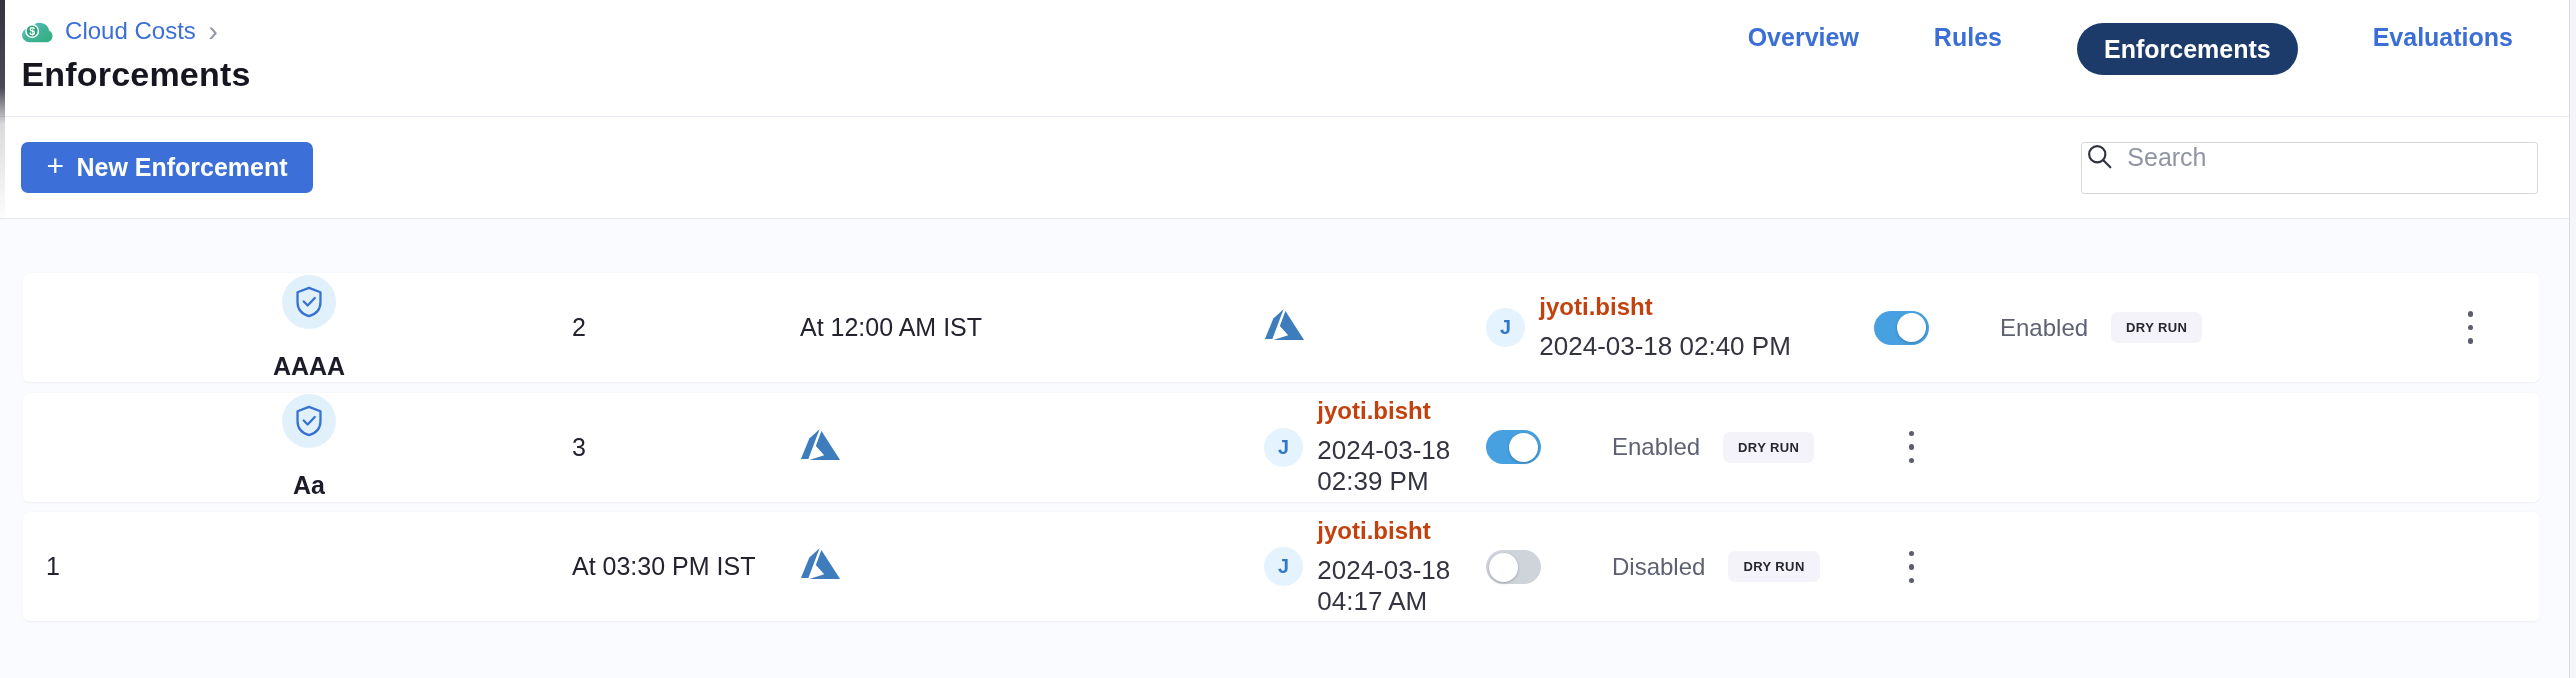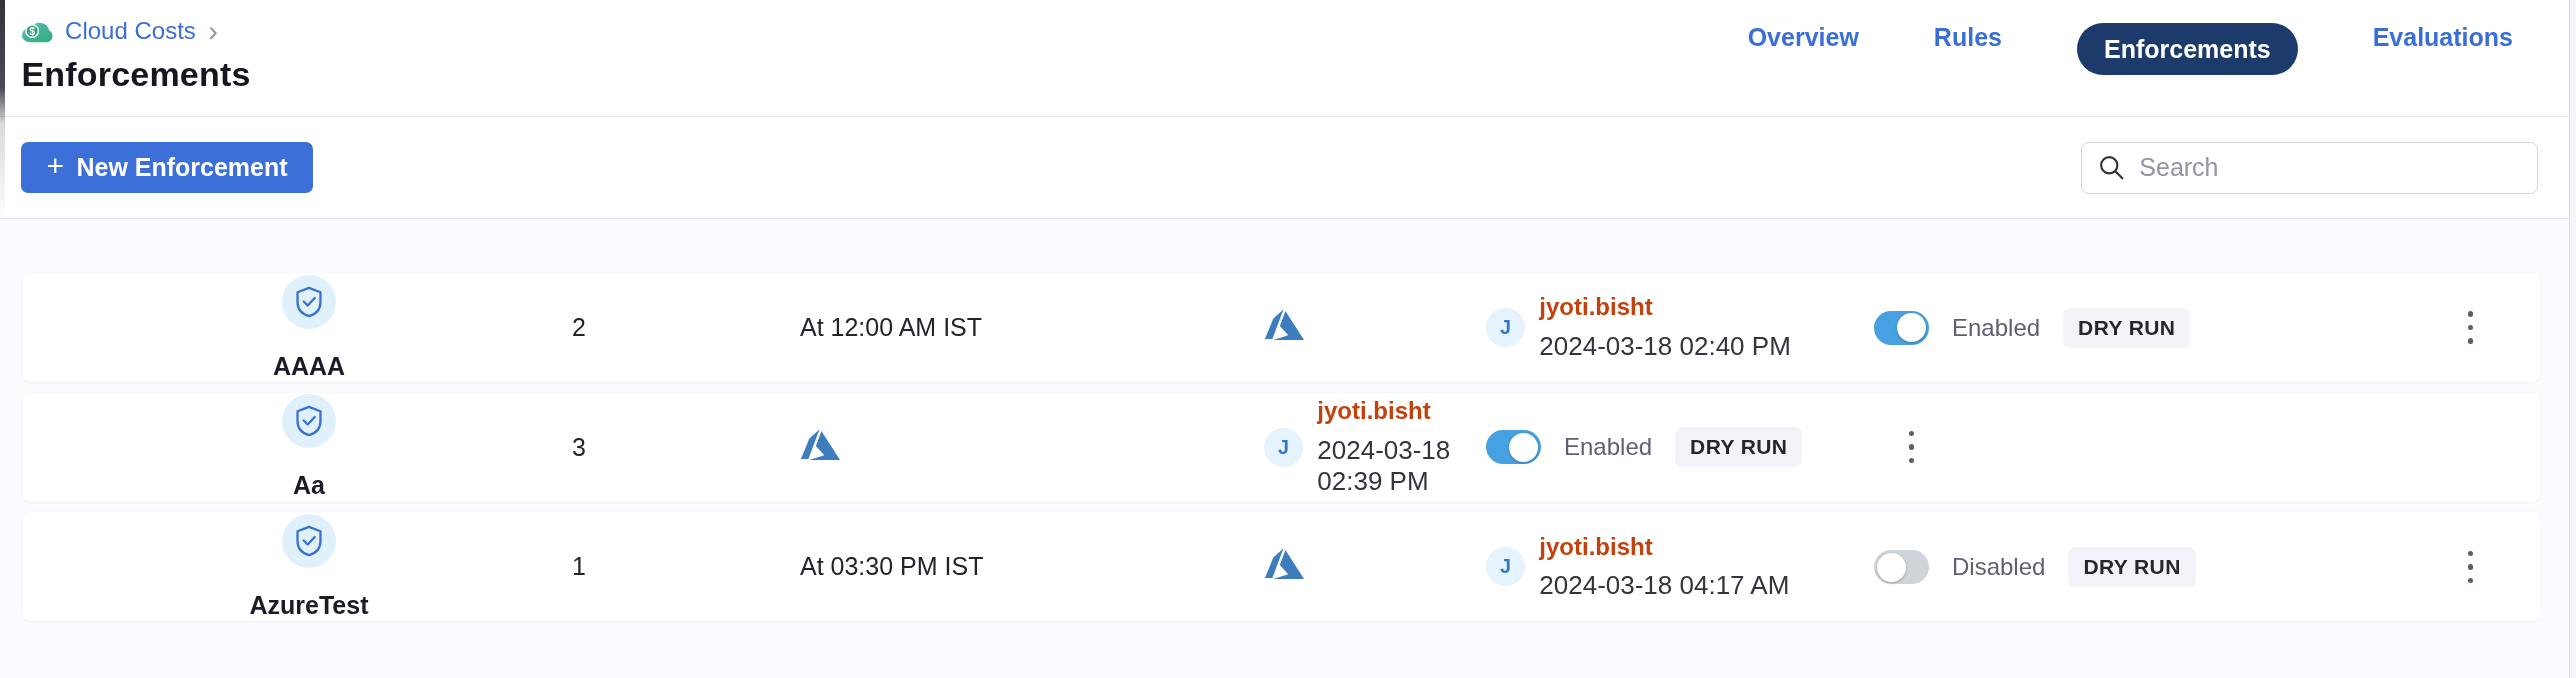--- a/index.html
+++ b/index.html
@@ -57,23 +57,23 @@
     padding: 0 38px 0 21.4px;
   }
   .new-btn {
     display: inline-flex; align-items: center; gap: 12.5px;
     background: #3c70d8; color: #fff; border: none; border-radius: 7.1px;
     height: 51px; padding: 0 25px; font-size: 25px; font-weight: 700;
     font-family: "Liberation Sans", sans-serif; cursor: pointer;
   }
   .new-btn .plus { font-size: 30px; font-weight: 400; line-height: 1; margin-top: -2.7px; }
   .search-wrap {
-    display: flex; align-items: center; gap: 14.3px;
+    display: flex; align-items: flex-start; gap: 14.3px;
     width: 457px; height: 52px; background: #fff;
-    border: 0.9px solid #d5d7e0; border-radius: 8px; padding: 0 16px;
+    border: 0.9px solid #d5d7e0; border-radius: 3px; padding: 0 4px;
   }
   .search-wrap input {
     border: none; outline: none; flex: 1; font-size: 25px;
     font-family: "Liberation Sans", sans-serif; color: #2a2c38; background: transparent;
   }
   .search-wrap input::placeholder { color: #9094a5; }
   .search-icon { width: 27px; height: 27px; flex: 0 0 auto; }
 
   
   .table-area { background: #fafbff; height: 460px; padding-top: 36px; }
@@ -113,24 +113,24 @@
     cursor: pointer; flex: 0 0 auto; transition: background .15s;
   }
   .toggle .knob {
     width: 29px; height: 29px; border-radius: 50%; background: #fff;
     position: absolute; top: 2.7px; box-shadow: 0 0.9px 2.7px rgba(0,0,0,0.25);
   }
   .toggle.on  { background: #47a0e0; }
   .toggle.on .knob  { right: 2.7px; }
   .toggle.off { background: #cfd4db; }
   .toggle.off .knob { left: 2.7px; }
-  .status-label { font-size: 24px; color: #5e6172; }
+  .status-label { font-size: 24px; color: #5e6172; margin-left: 48px; }
   .badge {
     background: #f3f3f9; color: #25262e; border-radius: 7.1px;
-    font-size: 21px; font-weight: 700; letter-spacing: 0.4px;
+    font-size: 13px; font-weight: 700; letter-spacing: 0.4px;
     padding: 8px 15px; white-space: nowrap;
   }
   .kebab {
     width: 43px; height: 54px; display: flex; flex-direction: column;
     align-items: center; justify-content: center; gap: 8px; cursor: pointer;
     margin-left: 16px;
   }
   .kebab span { width: 5.4px; height: 5.4px; border-radius: 50%; background: #5a5d6c; }
 </style>
 </head>
@@ -262,29 +262,20 @@
       <div>
         <span class="kebab">
           <span></span>
             <span></span>
             <span></span>
         </span>
       </div>
     </div>
 
     <div class="grid-cols row-card">
-      <div class="cell-name">
-        <span class="icon-circle">
-          <svg width="30" height="32" viewBox="0 0 34 36">
-            <path d="M17 2 L30 7 V18 C30 27 24 32 17 34 C10 32 4 27 4 18 V7 Z" fill="none" stroke="#3872cf" stroke-width="2.6" stroke-linejoin="round"></path>
-            <path d="M11 17.5 L15.5 22 L23.5 13.5" fill="none" stroke="#3872cf" stroke-width="2.6" stroke-linecap="round" stroke-linejoin="round"></path>
-          </svg>
-        </span>
-        <span class="row-name">AzureTest</span>
-      </div>
       <div class="cell-rules">1</div>
       <div class="cell-schedule">At 03:30 PM IST</div>
       <div class="cell-target">
         <svg class="azure-icon" viewBox="0 0 44 38">
           <path d="M21 1 L10 11 L1 33 H9 Z" fill="#3e7dbd"></path>
           <path d="M23 3 L17 19 L26 29 L10 34 H43 Z" fill="#3e7dbd"></path>
         </svg>
       </div>
       <div class="cell-modified">
         <span class="avatar">J</span>

